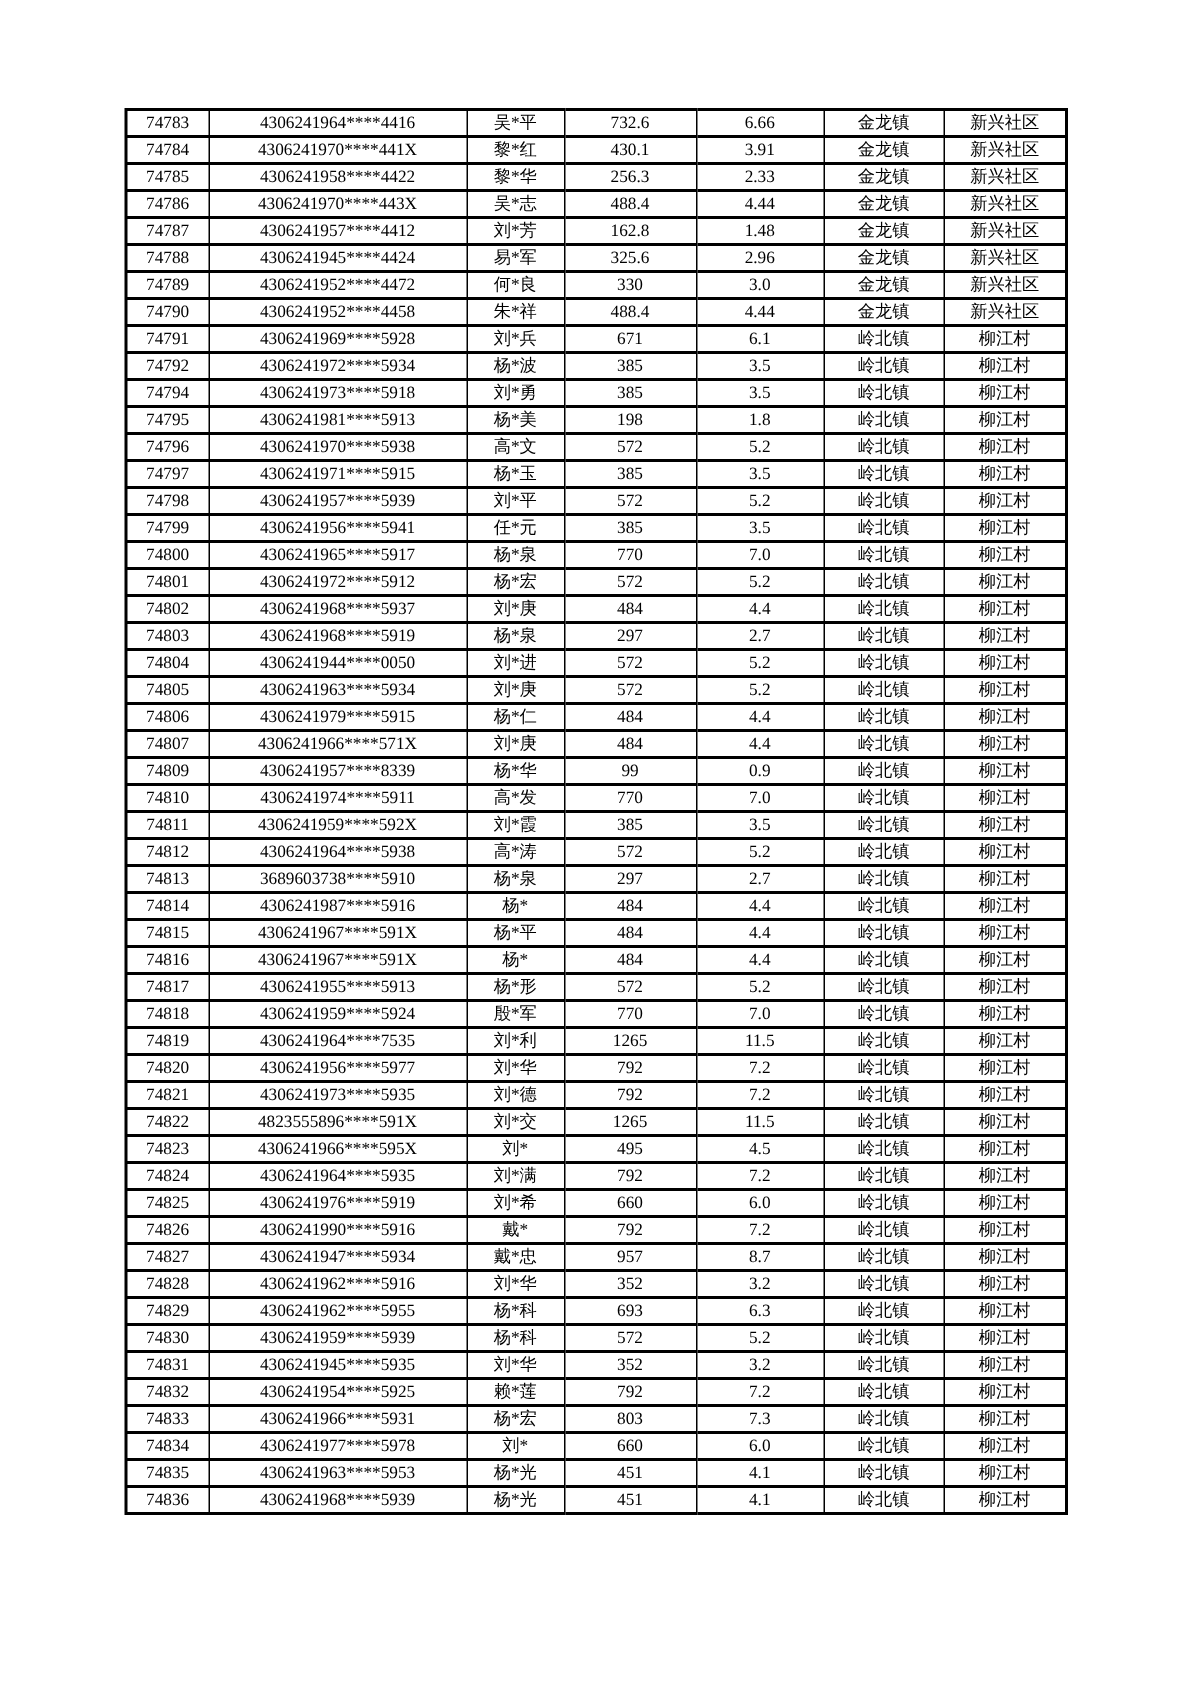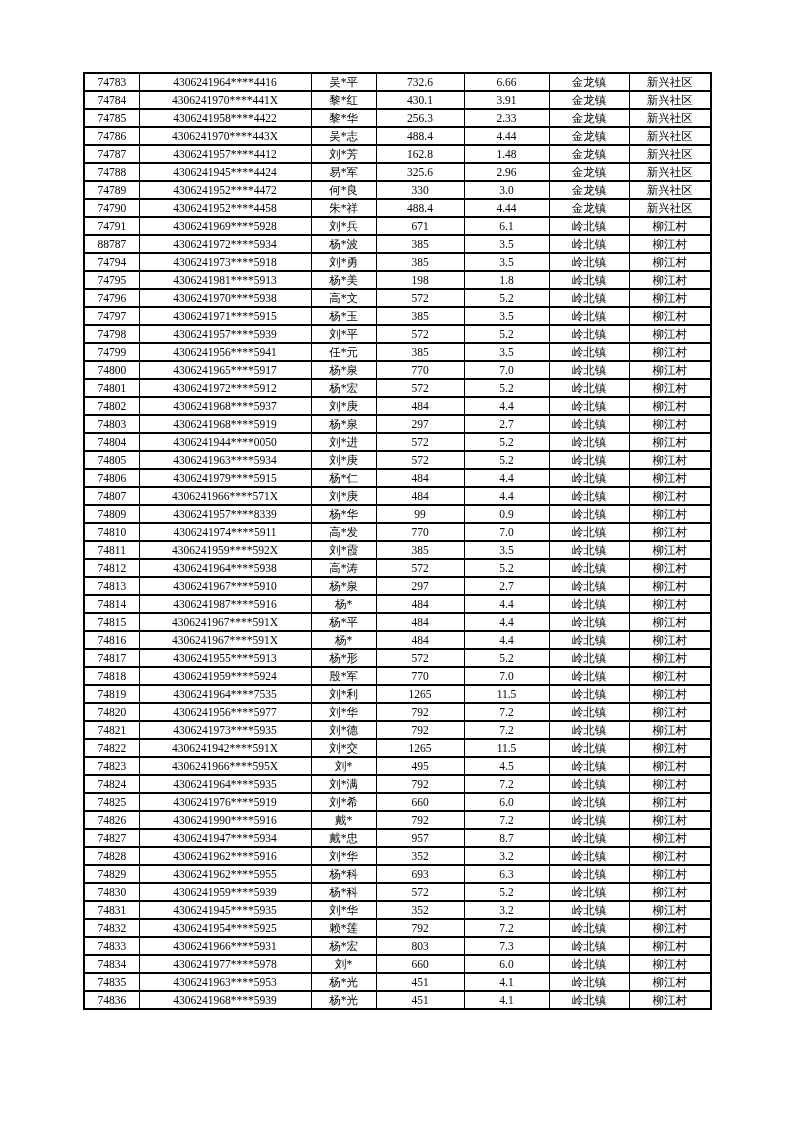--- a/index.html
+++ b/index.html
@@ -139,21 +139,21 @@
         <tr>
           <td>74791</td>
           <td>4306241969****5928</td>
           <td>刘*兵</td>
           <td>671</td>
           <td>6.1</td>
           <td>岭北镇</td>
           <td>柳江村</td>
         </tr>
         <tr>
-          <td>88787</td>
+          <td>74792</td>
           <td>4306241972****5934</td>
           <td>杨*波</td>
           <td>385</td>
           <td>3.5</td>
           <td>岭北镇</td>
           <td>柳江村</td>
         </tr>
         <tr>
           <td>74794</td>
           <td>4306241973****5918</td>
@@ -311,21 +311,21 @@
           <td>74812</td>
           <td>4306241964****5938</td>
           <td>高*涛</td>
           <td>572</td>
           <td>5.2</td>
           <td>岭北镇</td>
           <td>柳江村</td>
         </tr>
         <tr>
           <td>74813</td>
-          <td>4306241967****5910</td>
+          <td>3689603738****5910</td>
           <td>杨*泉</td>
           <td>297</td>
           <td>2.7</td>
           <td>岭北镇</td>
           <td>柳江村</td>
         </tr>
         <tr>
           <td>74814</td>
           <td>4306241987****5916</td>
           <td>杨*</td>
@@ -392,21 +392,21 @@
           <td>74821</td>
           <td>4306241973****5935</td>
           <td>刘*德</td>
           <td>792</td>
           <td>7.2</td>
           <td>岭北镇</td>
           <td>柳江村</td>
         </tr>
         <tr>
           <td>74822</td>
-          <td>4306241942****591X</td>
+          <td>4823555896****591X</td>
           <td>刘*交</td>
           <td>1265</td>
           <td>11.5</td>
           <td>岭北镇</td>
           <td>柳江村</td>
         </tr>
         <tr>
           <td>74823</td>
           <td>4306241966****595X</td>
           <td>刘*</td>

